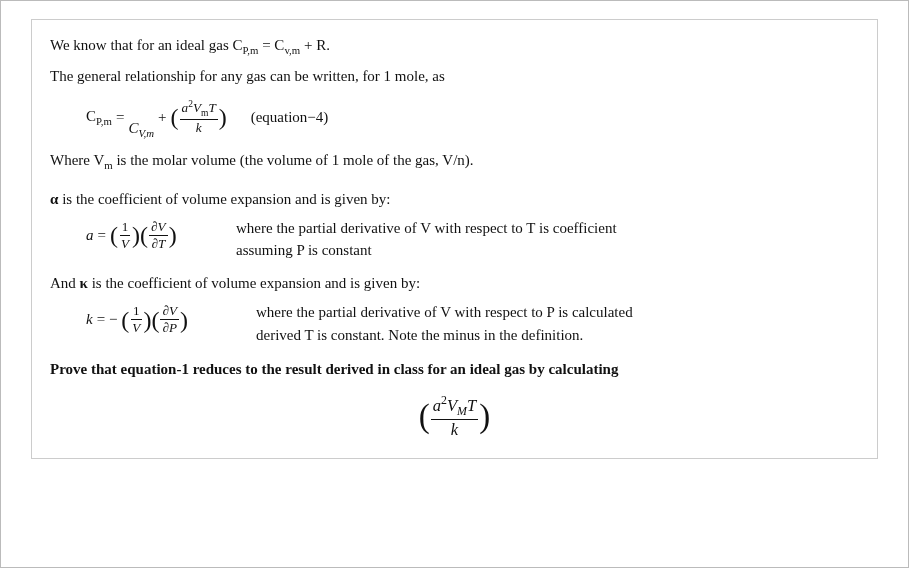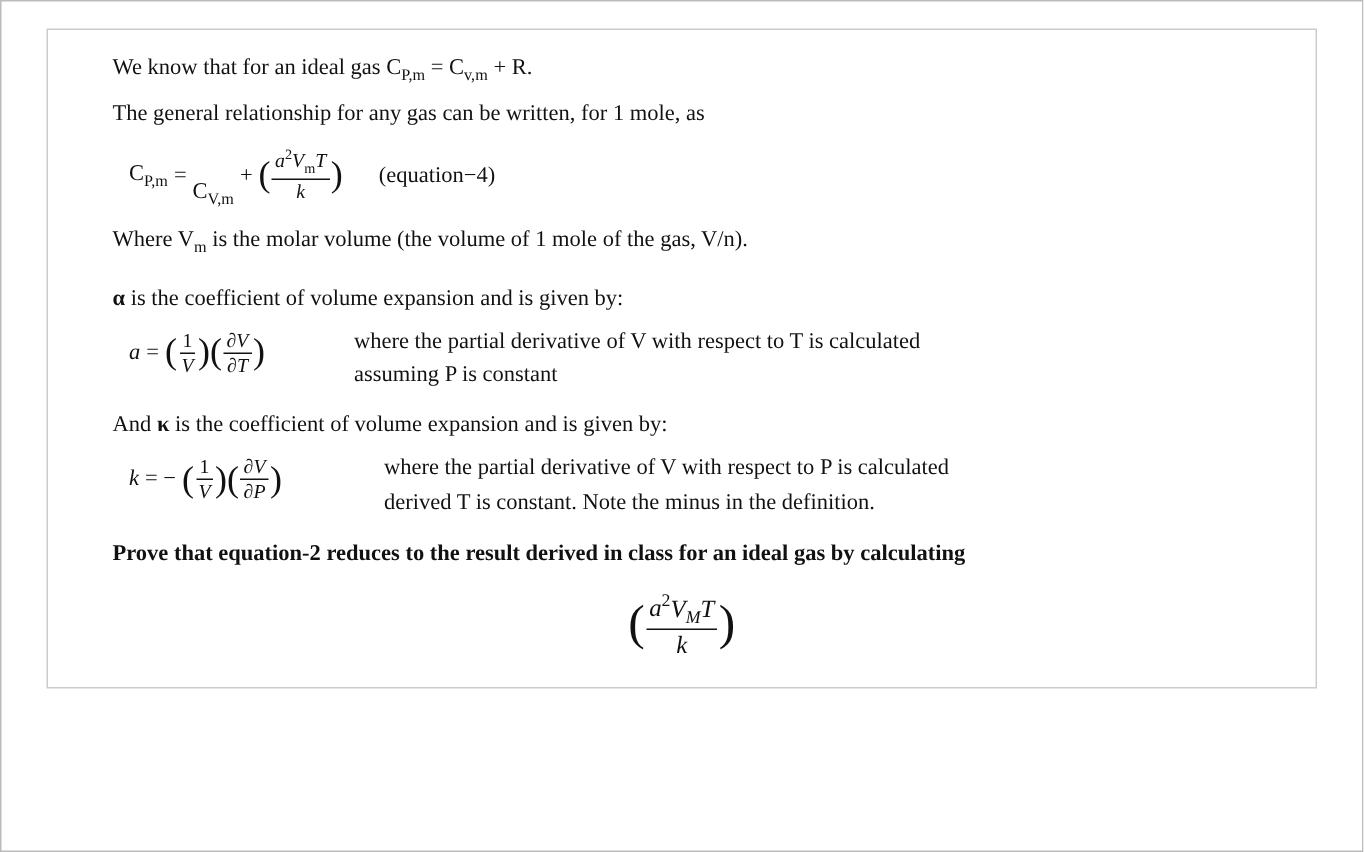--- a/index.html
+++ b/index.html
@@ -20,21 +20,21 @@
       background: #fff;
       border: 1px solid #bbb;
       padding: 18px 30px 18px 30px;
       position: relative;
     }
     .content-box {
       border: 1px solid #ccc;
       padding: 14px 18px 14px 18px;
       background: #fff;
     }
-    .para { margin-bottom: 6px; line-height: 1.55; margin-left: 25px; }
+    .para { margin-bottom: 6px; line-height: 1.55; }
     .para-gap { margin-bottom: 14px; }
     .bold { font-weight: bold; }
     .frac {
       display: inline-flex;
       flex-direction: column;
       align-items: center;
       vertical-align: middle;
       font-size: 0.88em;
       margin: 0 1px;
     }
@@ -89,21 +89,21 @@
     <div class="para">
       <span>The general relationship for any gas can be written, for 1 mole, as</span>
     </div>
 
     <div class="formula-block indent">
       <div class="equation-row">
         <span style="margin-right:4px;">
           C<sub>P,m</sub>
         </span>
         <span style="margin-right:4px;">=</span>
-        <span style="margin-right:4px;margin-top:24px;">
+        <span style="font-style:italic; margin-right:4px;margin-top:24px;">
           C<sub>V,m</sub>
         </span>
         <span style="margin-right:4px;">+</span>
 
         <span class="paren-wrap">
           <span class="big-paren">(</span>
           <span class="frac">
             <span class="num"><i>a</i><sup>2</sup><i>V</i><sub>m</sub><i>T</i></span>
             <span class="den"><i>k</i></span>
           </span>
@@ -138,21 +138,21 @@
         <span class="paren-wrap">
           <span class="big-paren">(</span>
           <span class="frac">
             <span class="num">∂<i>V</i></span>
             <span class="den">∂<i>T</i></span>
           </span>
           <span class="big-paren">)</span>
         </span>
       </div>
       <div style="margin-left: 10px; line-height:1.5;">
-        <div>where the partial derivative of V with respect to T is calculated</div>
+        <div>where the partial derivative of V with respect to T is coefficient</div>
         <div>assuming P is constant</div>
       </div>
     </div>
 
     <div class="para">
       <span>And <b>κ</b> is the coefficient of volume expansion and is given by:</span>
     </div>
 
     <div style="display:flex; align-items:flex-start; margin-bottom: 12px; margin-left: 36px;">
       <div style="display:flex; align-items:center; min-width:160px; margin-top:2px;">
@@ -177,21 +177,21 @@
           <span class="big-paren">)</span>
         </span>
       </div>
       <div style="margin-left: 10px; line-height:1.5;">
         <div>where the partial derivative of V with respect to P is calculated</div>
         <div>derived T is constant. Note the minus in the definition.</div>
       </div>
     </div>
 
     <div class="para">
-      <span class="bold">Prove that equation-2 reduces to the result derived in class for an ideal gas by calculating</span>
+      <span class="bold">Prove that equation-1 reduces to the result derived in class for an ideal gas by calculating</span>
     </div>
 
     <div class="center-formula">
       <span class="paren-wrap">
         <span style="font-size:2.2em; line-height:1; font-weight:300;">(</span>
         <span class="frac" style="font-size:1.1em;">
           <span class="num"><i>a</i><sup>2</sup><i>V<sub>M</sub>T</i></span>
           <span class="den"><i>k</i></span>
         </span>
         <span style="font-size:2.2em; line-height:1; font-weight:300;">)</span>

